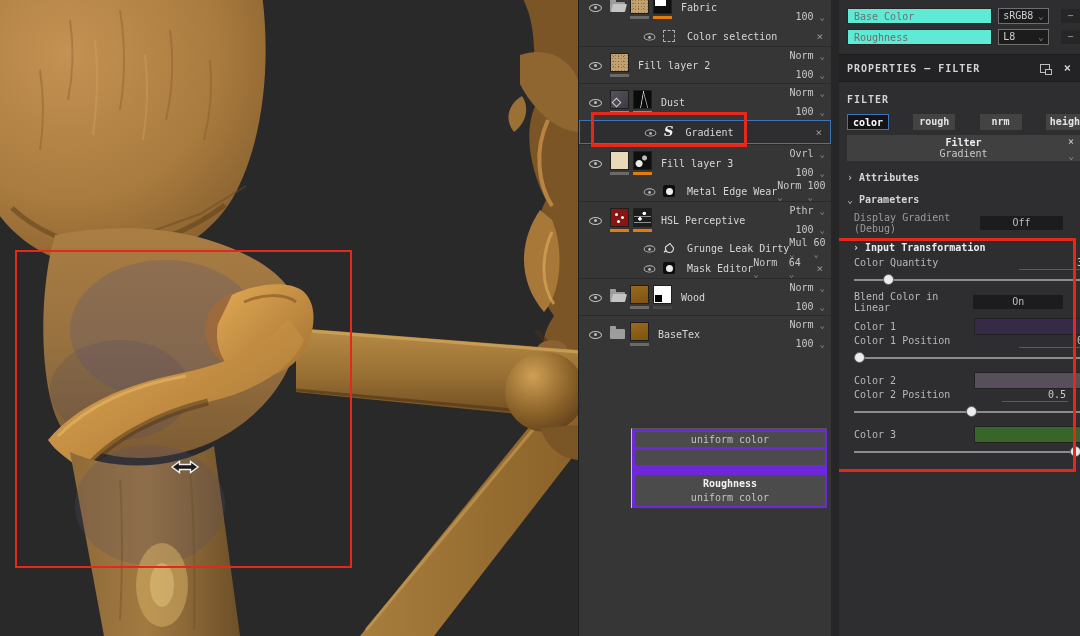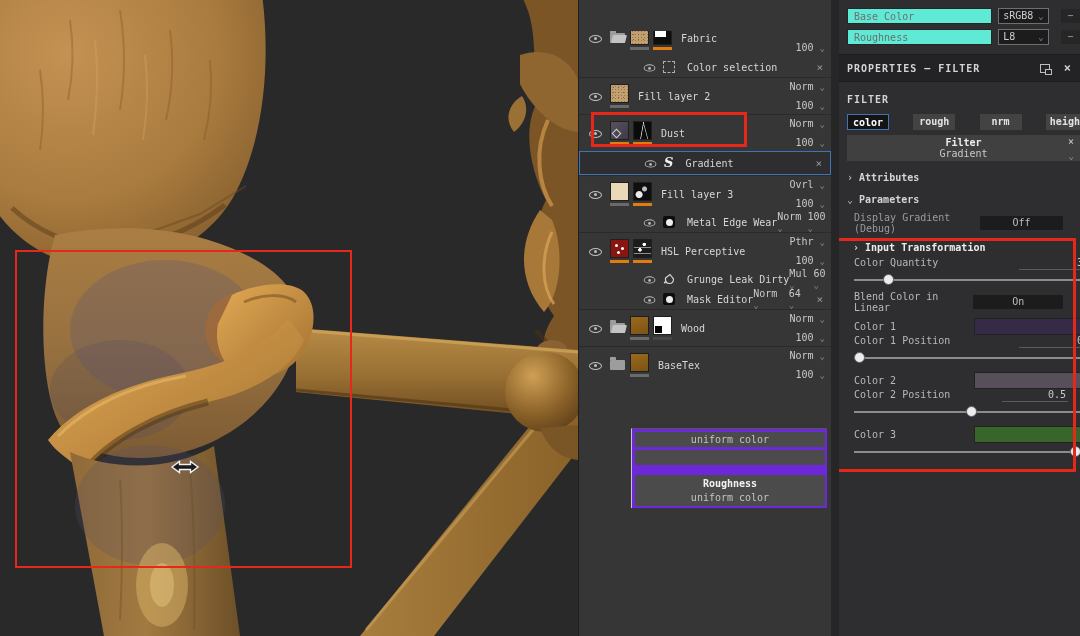--- a/index.html
+++ b/index.html
@@ -10,21 +10,21 @@
   .viewport{position:relative;width:578px;height:636px;background:#29292a;flex:0 0 auto;overflow:hidden;}
   .annot{position:absolute;border:2px solid #e6281b;pointer-events:none;}
   #vp-annot{left:15px;top:250px;width:333px;height:314px;}
   .cursor{position:absolute;left:170px;top:459px;}
   
   .layers{position:relative;width:252px;height:636px;background:#363637;flex:0 0 auto;
           border-left:1px solid #1f1f1f;overflow:hidden;}
   .lrow{position:relative;}
   .lrow.sep{border-top:1px solid #2a2a2b;}
   .layer-row{height:36px;display:flex;align-items:center;padding-left:10px;box-sizing:border-box;}
-  .layer-row.partial{height:26px;overflow:hidden;margin-top:31px;}
+  .layer-row.partial{height:26px;overflow:hidden;}
   .layer-row.partial .rowclip{margin-top:-12px;}
   .rowclip{display:flex;align-items:center;width:100%;height:36px;}
   .effect-row{height:20px;display:flex;align-items:center;padding-left:64px;padding-right:6px;box-sizing:border-box;}
   .effect-row.selected{background:#2e2e31;border:1px solid #3f73b8;height:24px;}
   .eye{width:14px;height:13px;position:relative;display:inline-block;flex:0 0 auto;}
   .eye::before{content:"";position:absolute;left:0;top:3px;width:11px;height:6px;border:1px solid #bdbdbd;border-radius:50%;}
   .eye::after{content:"";position:absolute;left:4.5px;top:5.5px;width:3px;height:3px;background:#bdbdbd;border-radius:50%;}
   .layer-row .eye{margin-right:7px;}
   .effect-row .eye{margin-right:6px;transform:scale(.9);}
   .folder{width:15px;height:10px;background:#9d9d9d;border-radius:1px;position:relative;margin-right:5px;flex:0 0 auto;}

